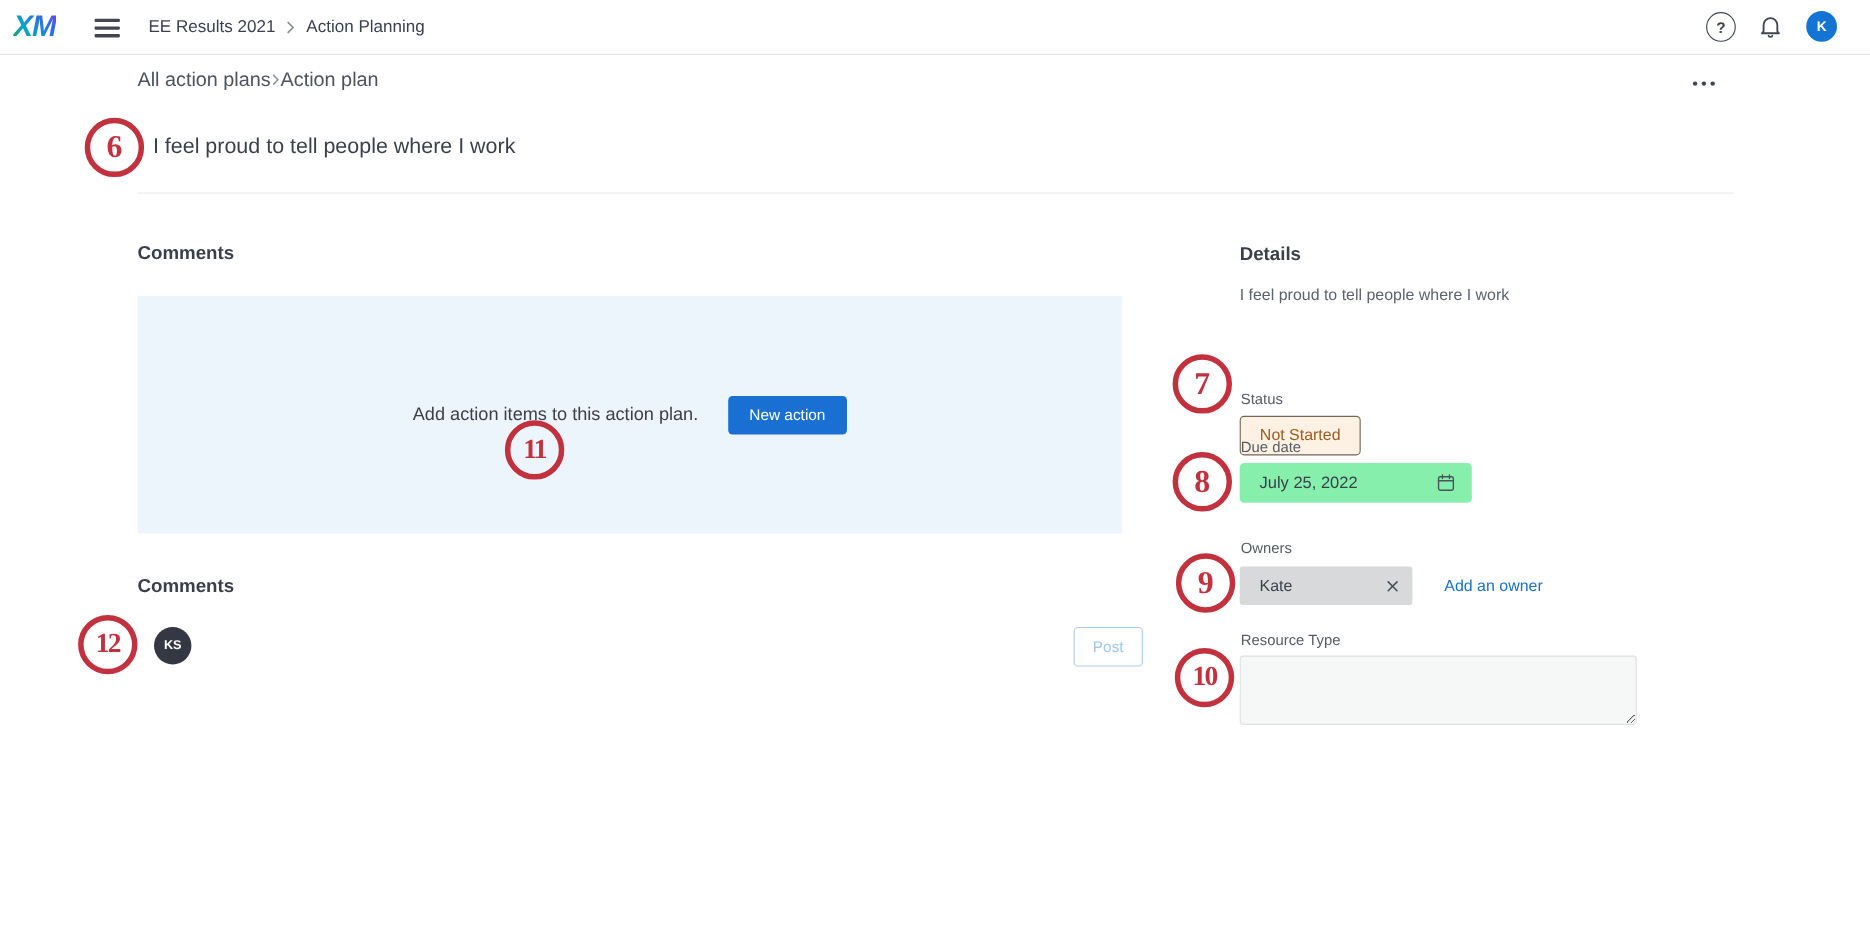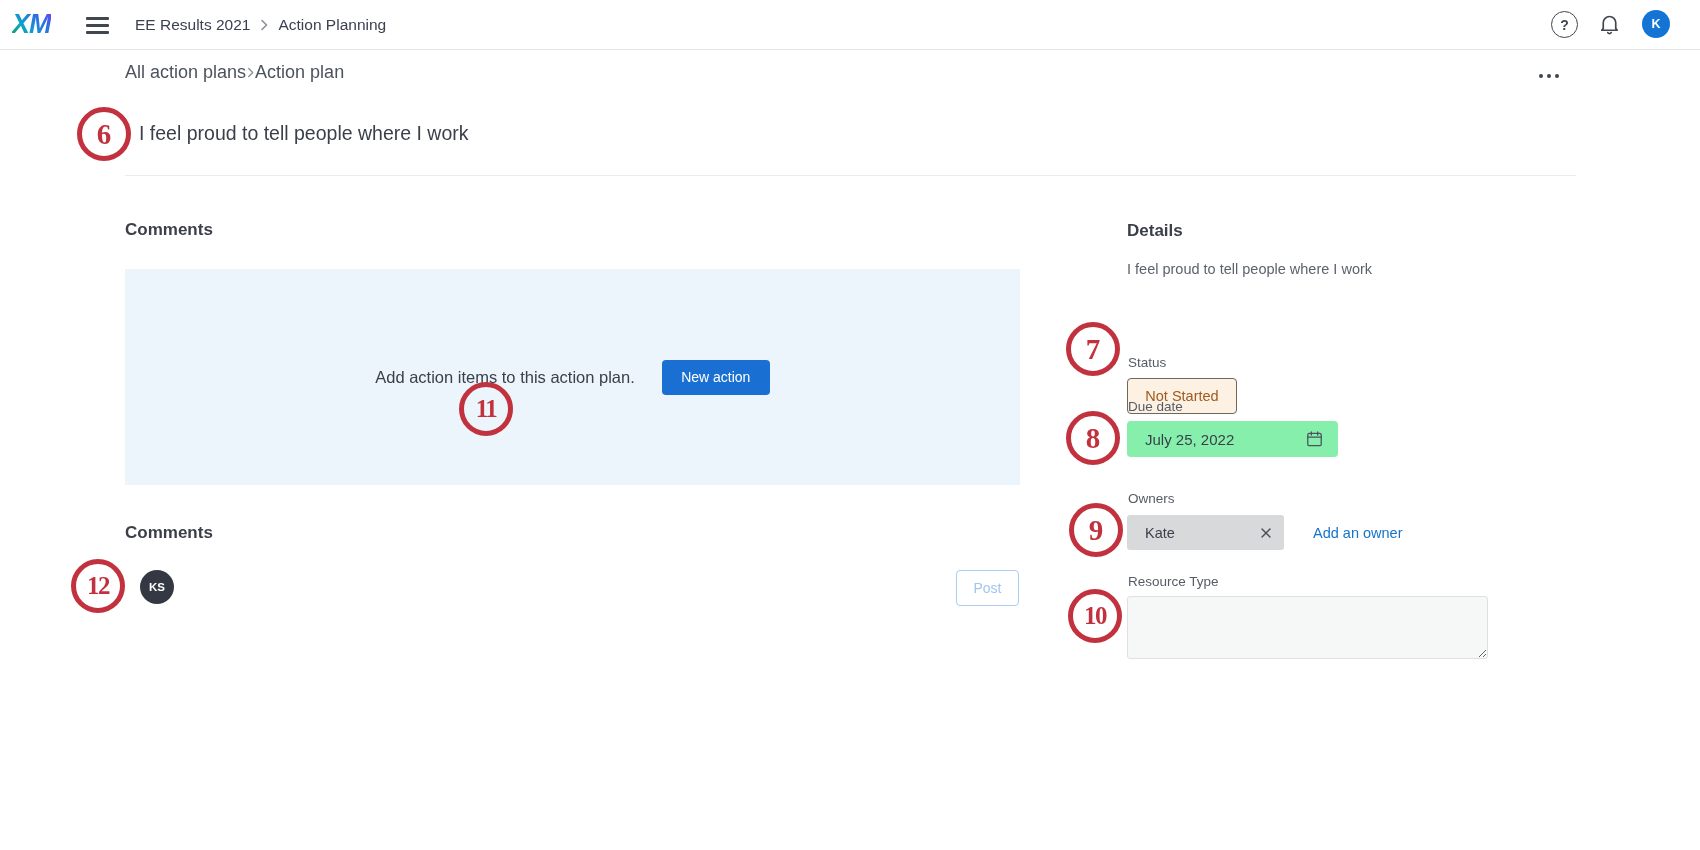--- a/index.html
+++ b/index.html
@@ -48,21 +48,21 @@
 
   
   .comments-h { left:125px; top:523px; }
   .avatar-ks { position:absolute; left:124px; top:570px; width:34px; height:34px; border-radius:50%;
                background:#333842; color:#fff; font-size:11.5px; font-weight:700;
                display:flex; align-items:center; justify-content:center;margin-left:16px; }
   .comment-input { position:absolute; left:186px; top:570px; width:766px; height:36px; background:#f4f4f5;
                    border:none; border-radius:3px; padding-left:15px; font-size:14px; color:#3f444d;
                    font-family:inherit; outline:none; }
   .comment-input::placeholder { color:#3f444d; opacity:1; }
-  .post-btn { position:absolute; left:956px; top:570px; width:63px; height:36px; background:#fff;
+  .post-btn { position:absolute; left:976px; top:570px; width:63px; height:36px; background:#fff;
               border:1px solid #abcdf2; border-radius:4px; color:#9fc6ed; font-size:14px;
               font-family:inherit; cursor:pointer; }
 
   
   .details-h { left:1127px; top:221px; }
   .details-desc { position:absolute; left:1127px; top:261px; font-size:14.5px; color:#5c626d; }
   .fld-label { position:absolute; font-size:13.5px; color:#565c66; }
   .lbl-status { left:1128px; top:307px;margin-top:48px; }
   .status-badge { position:absolute; left:1127px; top:330px; width:110px; height:36px; background:#fcf1e3;
                   border:1px solid #6f6759; border-radius:4px; color:#a05a1e; font-size:14.5px;

